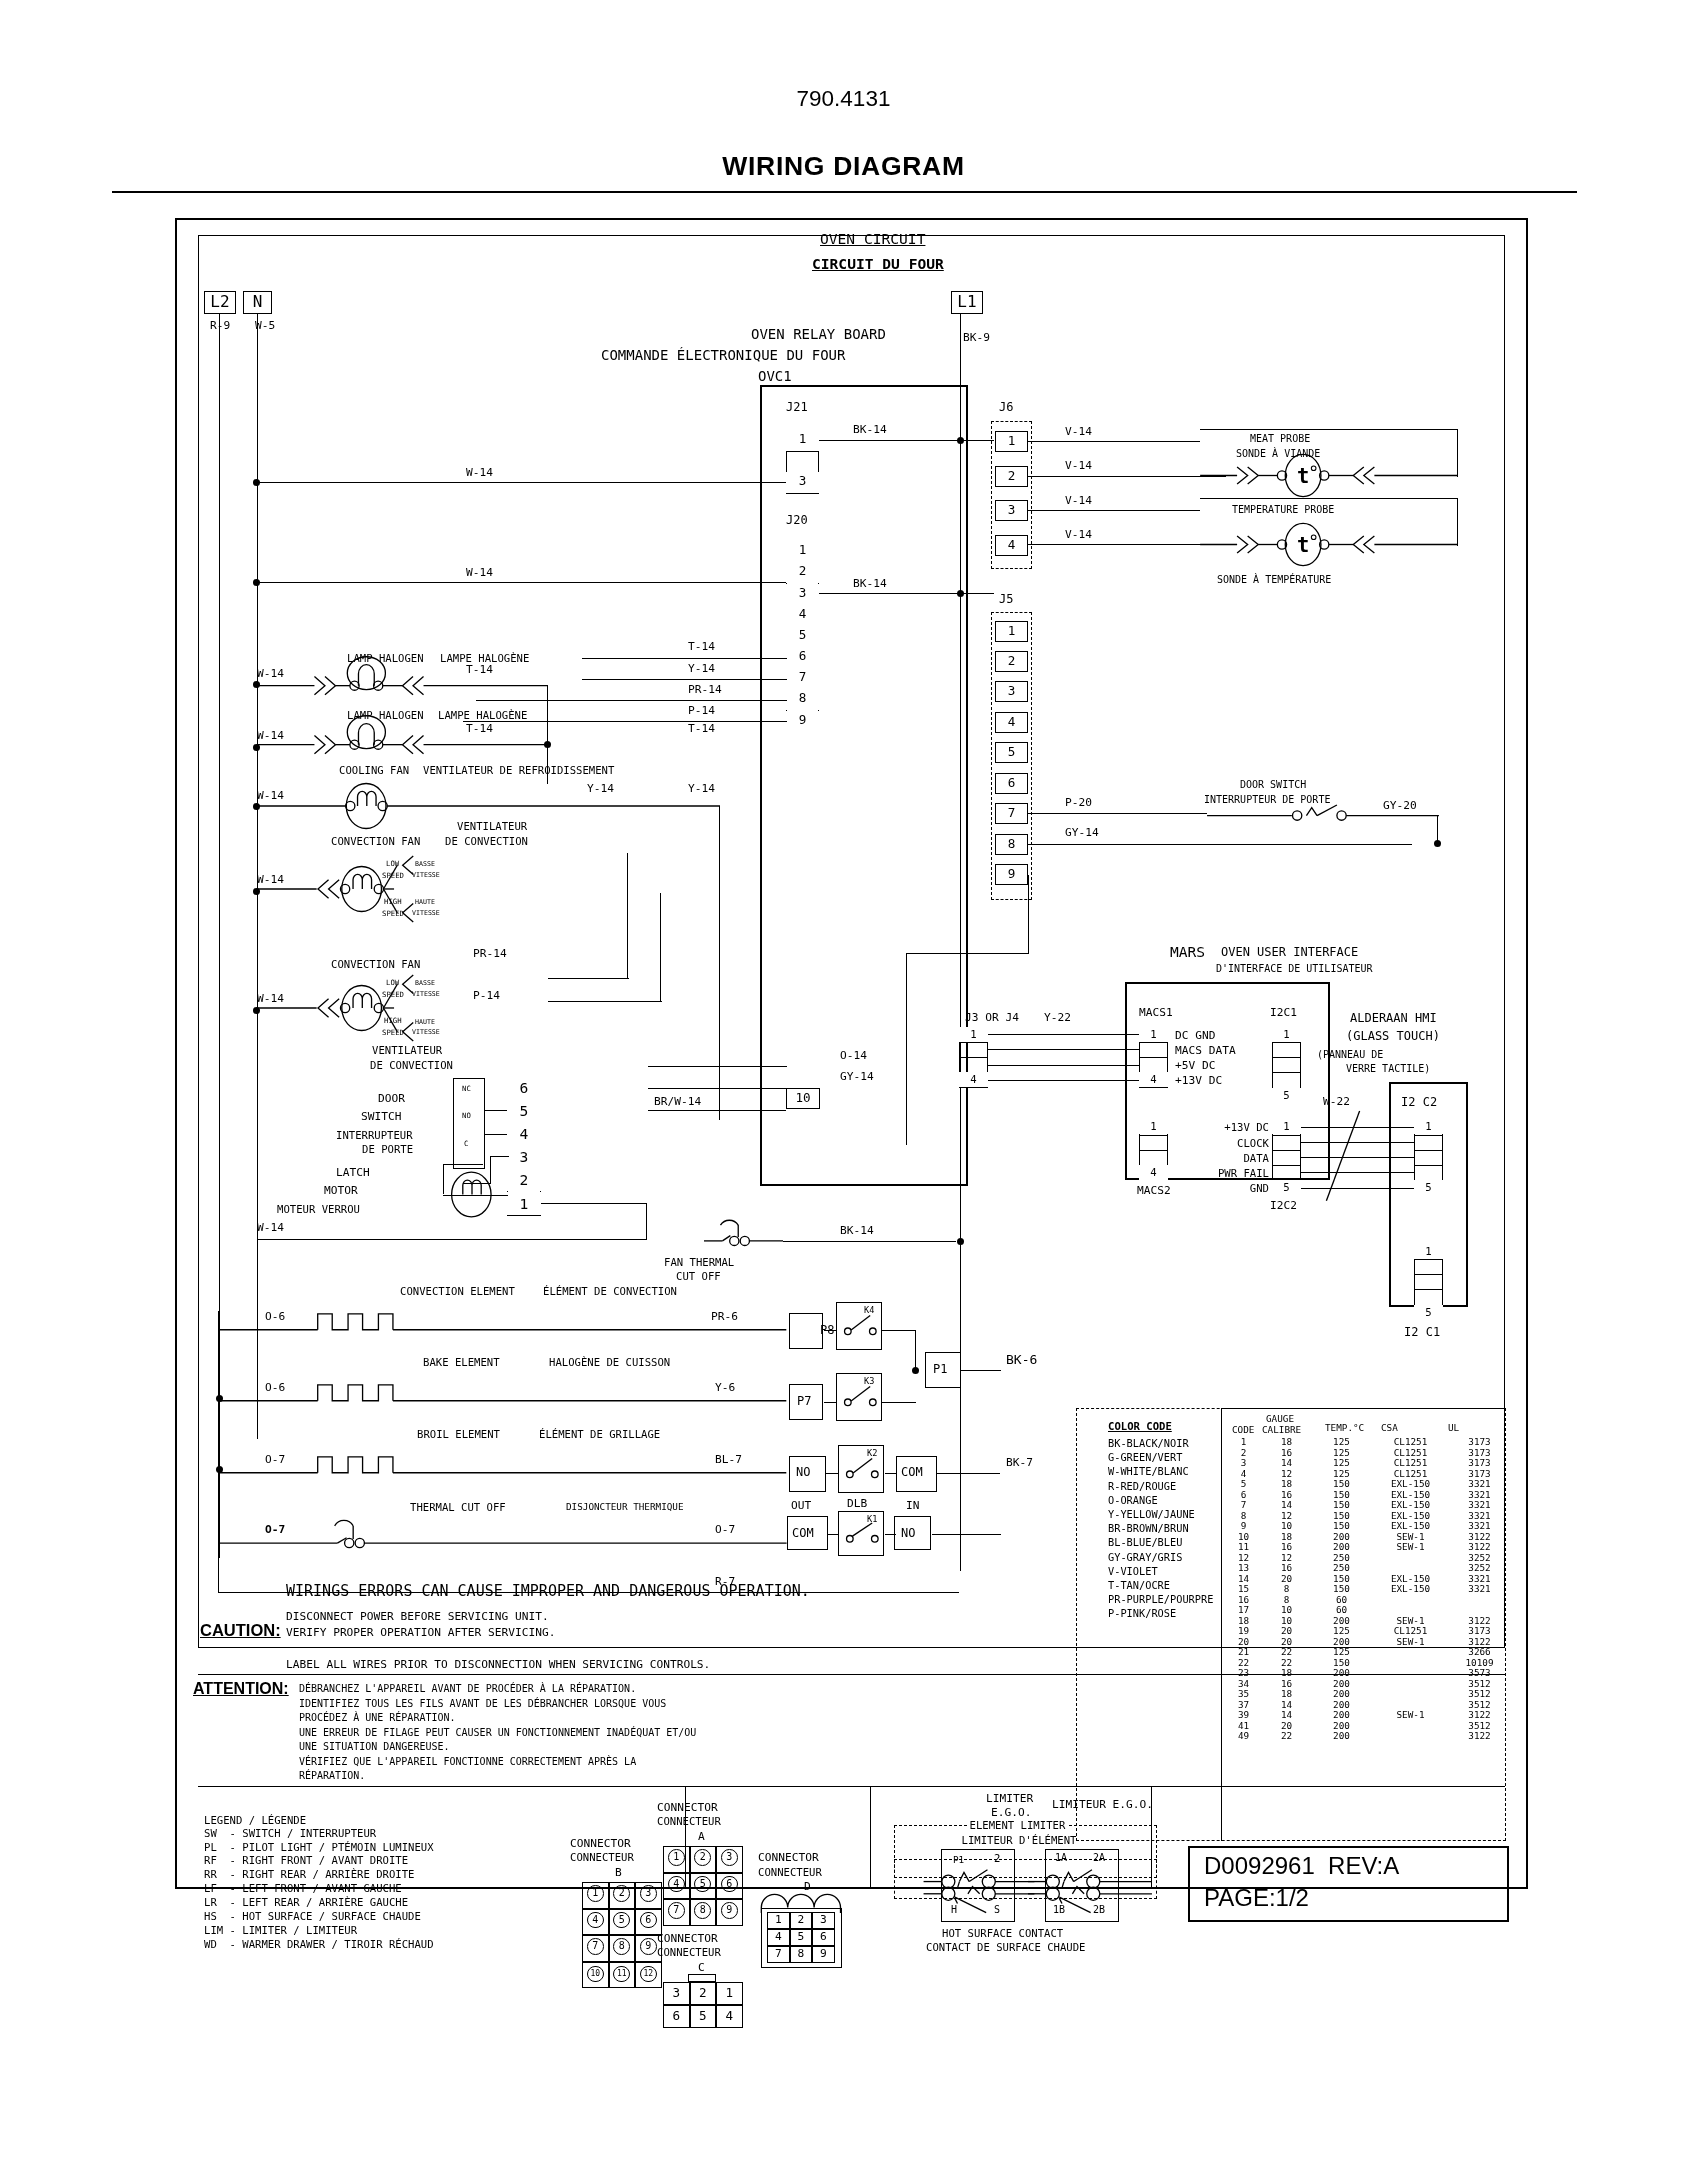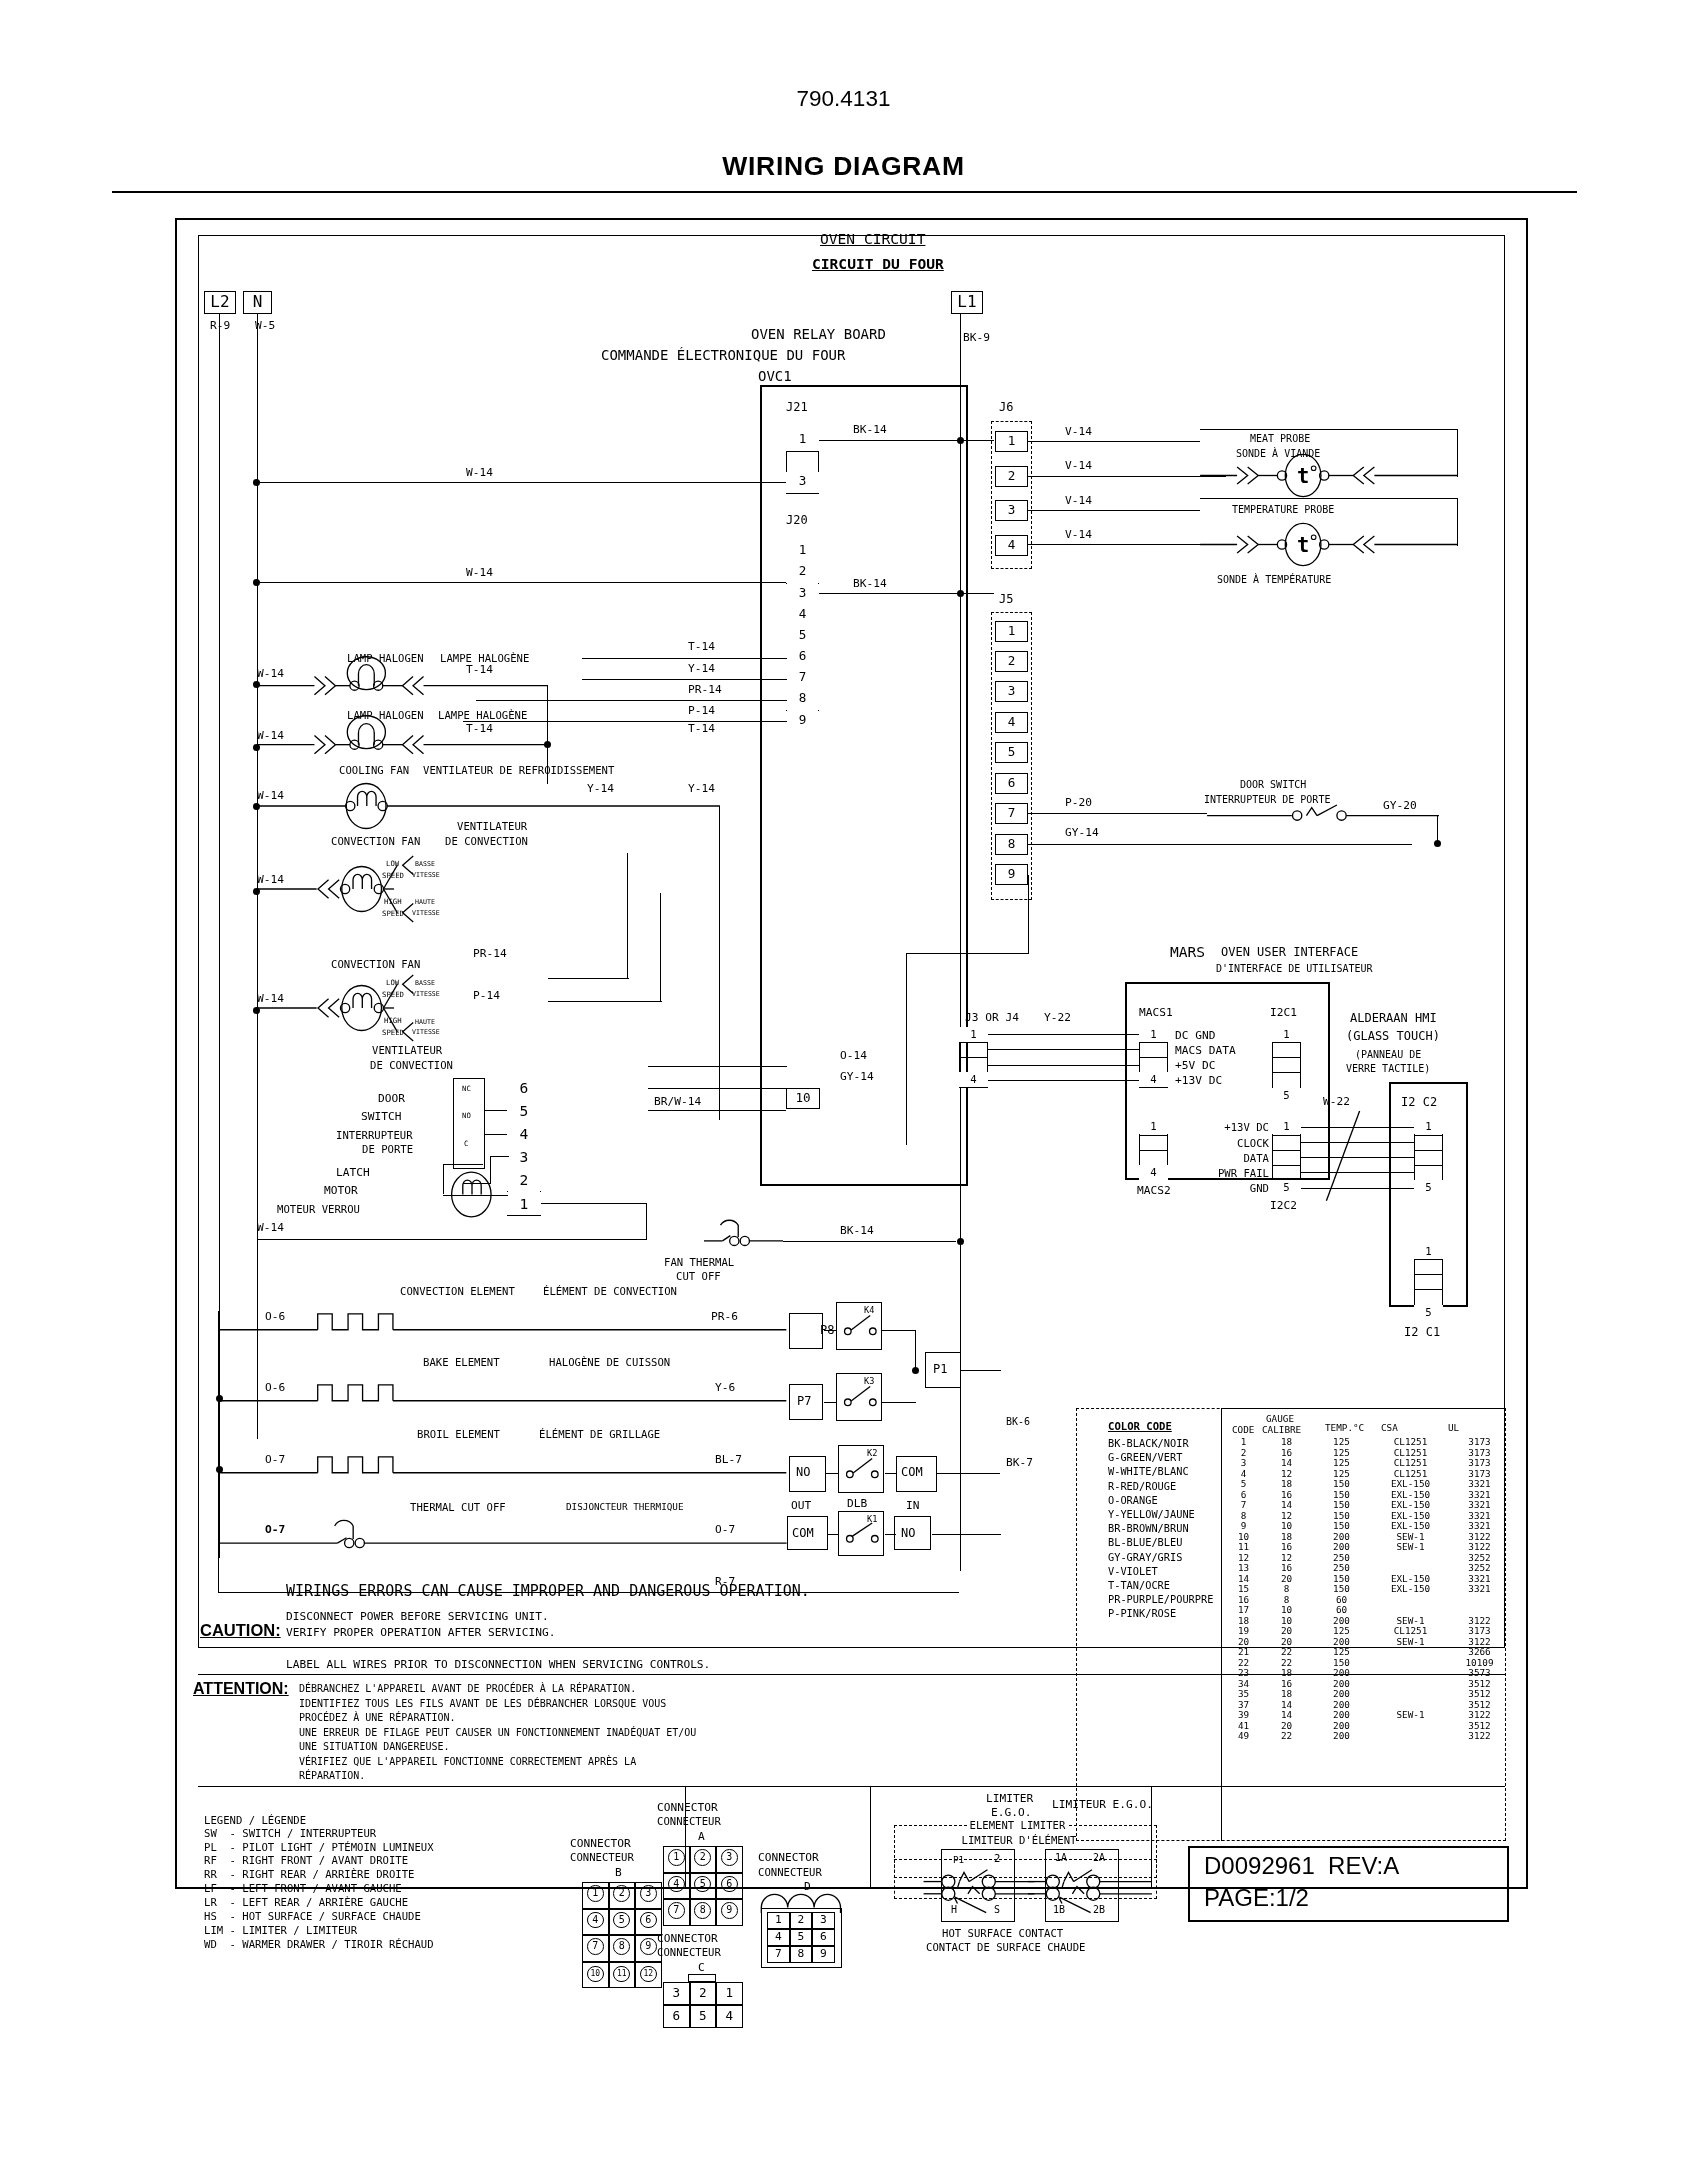--- a/index.html
+++ b/index.html
@@ -444,21 +444,21 @@
 <div class="pin" style="left:1272px;top:1180px;width:29px;height:15px;border:none;font-size:10.6px;line-height:15px;">5</div>
 <div class="c" style="left:1270px;top:1199px;font-size:11.2px;">I2C2</div>
 <div class="c" style="left:1196px;top:1121px;font-size:10.6px;text-align:right;width:73px;">+13V DC</div>
 <div class="c" style="left:1196px;top:1137px;font-size:10.6px;text-align:right;width:73px;">CLOCK</div>
 <div class="c" style="left:1196px;top:1152px;font-size:10.6px;text-align:right;width:73px;">DATA</div>
 <div class="c" style="left:1196px;top:1167px;font-size:10.6px;text-align:right;width:73px;">PWR FAIL</div>
 <div class="c" style="left:1196px;top:1182px;font-size:10.6px;text-align:right;width:73px;">GND</div>
 
 <div class="c" style="left:1350px;top:1011px;font-size:12px;">ALDERAAN HMI</div>
 <div class="c" style="left:1346px;top:1029px;font-size:12px;">(GLASS TOUCH)</div>
-<div class="c" style="left:1355px;top:1049px;font-size:10px;">(PANNEAU DE</div>
+<div class="c" style="left:1317px;top:1049px;font-size:10px;">(PANNEAU DE</div>
 <div class="c" style="left:1346px;top:1063px;font-size:10px;">VERRE TACTILE)</div>
 <div class="boxthick" style="left:1389px;top:1082px;width:79px;height:225px;"></div>
 <div class="c" style="left:1401px;top:1095px;font-size:12px;">I2 C2</div>
 <div class="box" style="left:1414px;top:1119px;width:29px;height:76px;"></div>
 <div class="pin" style="left:1414px;top:1119px;width:29px;height:15px;border:none;font-size:10.6px;line-height:15px;">1</div>
 <div class="hl" style="left:1414px;top:1135px;width:29px;"></div>
 <div class="hl" style="left:1414px;top:1150px;width:29px;"></div>
 <div class="hl" style="left:1414px;top:1165px;width:29px;"></div>
 <div class="hl" style="left:1414px;top:1180px;width:29px;"></div>
 <div class="pin" style="left:1414px;top:1180px;width:29px;height:15px;border:none;font-size:10.6px;line-height:15px;">5</div>
@@ -521,21 +521,21 @@
   <circle cx="18" cy="44" r="5" fill="none" stroke="#000" stroke-width="2"></circle>
   <line x1="23" y1="42" x2="52" y2="20" stroke="#000" stroke-width="2"></line>
   <circle cx="56" cy="44" r="5" fill="none" stroke="#000" stroke-width="2"></circle>
 </svg>
 <div class="hl" style="left:824px;top:1402px;width:13.2px;"></div>
 <div class="hl" style="left:882px;top:1402px;width:34px;"></div>
 <div class="dot" style="left:912px;top:1367px;"></div>
 <div class="box" style="left:925px;top:1352px;width:36px;height:36px;"></div>
 <div class="c" style="left:933px;top:1362px;font-size:12px;">P1</div>
 <div class="hl" style="left:961px;top:1370px;width:40px;"></div>
-<div class="c" style="left:1006px;top:1416px;font-size:10px;">BK-6</div>
+<div class="c" style="left:1006px;top:1352px;font-size:13px;">BK-6</div>
 
 <div class="c" style="left:417px;top:1428px;font-size:10.6px;">BROIL ELEMENT</div>
 <div class="c" style="left:539px;top:1428px;font-size:10.6px;">ÉLÉMENT DE GRILLAGE</div>
 <div class="c" style="left:265px;top:1453px;font-size:11.2px;">O-7</div>
 <div class="c" style="left:715px;top:1453px;font-size:11.2px;">BL-7</div>
 <div class="dot" style="left:216px;top:1466px;"></div>
 <svg class="abs" style="left:218px;top:1445px;width:569px;height:33px;" viewBox="0 0 860 50" width="569" height="33">
   <line x1="0" y1="42" x2="150" y2="42" stroke="#000" stroke-width="2"></line>
   <polyline points="150,42 150,18 172,18 172,42 196,42 196,18 218,18 218,42 242,42 242,18 264,18 264,42" fill="none" stroke="#000" stroke-width="2"></polyline>
   <line x1="264" y1="42" x2="860" y2="42" stroke="#000" stroke-width="2"></line>

